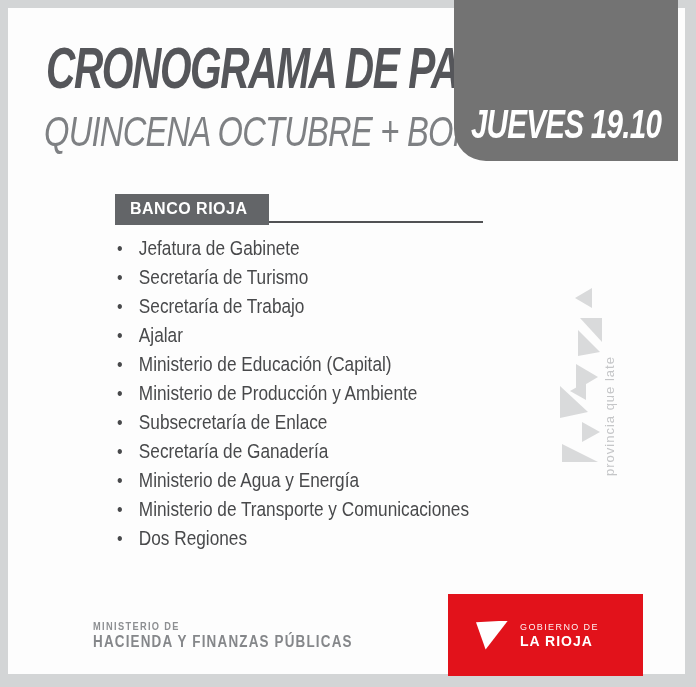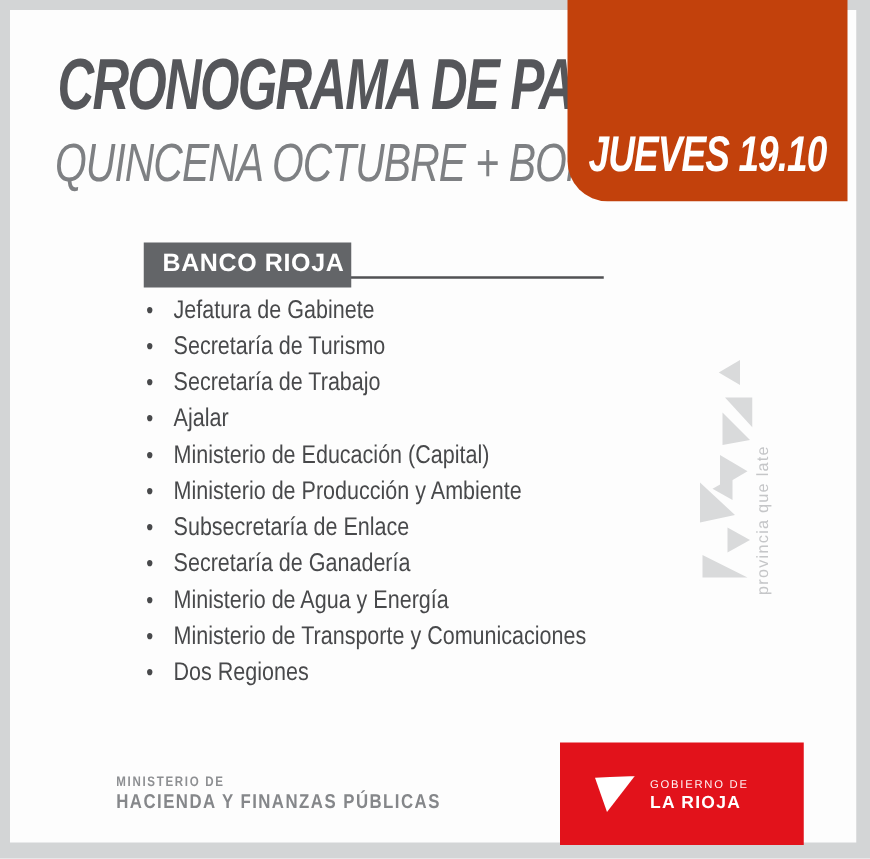--- a/index.html
+++ b/index.html
@@ -23,37 +23,37 @@
     transform:scaleX(0.70);transform-origin:0 0;
   }
   .subtitle{
     position:absolute;left:36px;top:99px;
     font-size:43px;font-style:italic;font-weight:normal;
     color:#7E8083;letter-spacing:-1px;white-space:nowrap;
     transform:scaleX(0.76);transform-origin:0 0;
   }
   .date-banner{
     position:absolute;left:454px;top:0;width:224px;height:161px;
-    background:#c2410c;
+    background:#737373;
     border-bottom-left-radius:32px;
     z-index:5;
     padding-left:24px;
   }
   .date-banner .date-text{
     position:absolute;left:50%;bottom:14px;
     font-size:40px;font-weight:bold;font-style:italic;
     color:#ffffff;letter-spacing:-1px;white-space:nowrap;
     transform:translateX(-50%) scaleX(0.74);transform-origin:center bottom;
   }
   
   .bank-tag{
     position:absolute;left:107px;top:186px;
     background:#636568;color:#ffffff;
-    font-size:20px;font-weight:bold;letter-spacing:0.5px;
-    padding:6px 5px 7px 15px;
+    font-size:16px;font-weight:bold;letter-spacing:0.5px;
+    padding:6px 21px 7px 15px;
     z-index:2;white-space:nowrap;
   }
   .bank-rule{
     position:absolute;left:108px;top:213px;width:367px;height:2px;
     background:#515254;z-index:1;
   }
   .dept-list{
     position:absolute;left:109px;top:226px;
     margin:0;padding:0;list-style:none;
     transform:scaleX(0.84);transform-origin:0 0;

